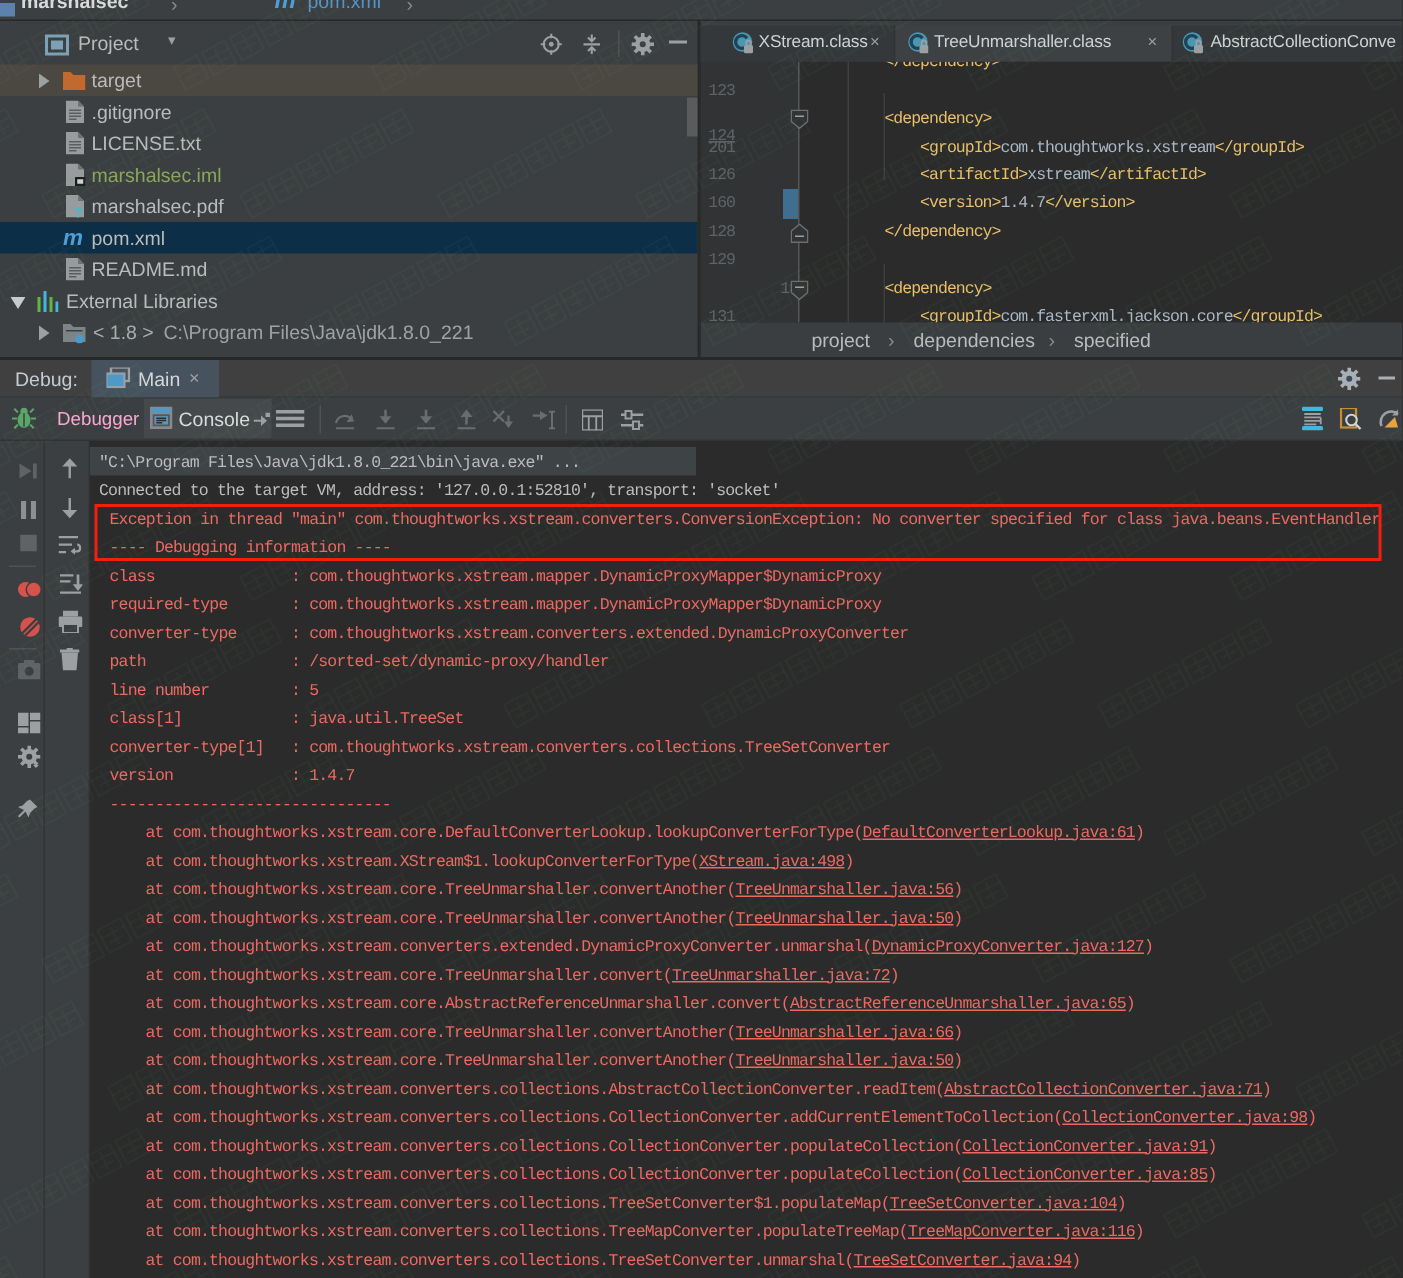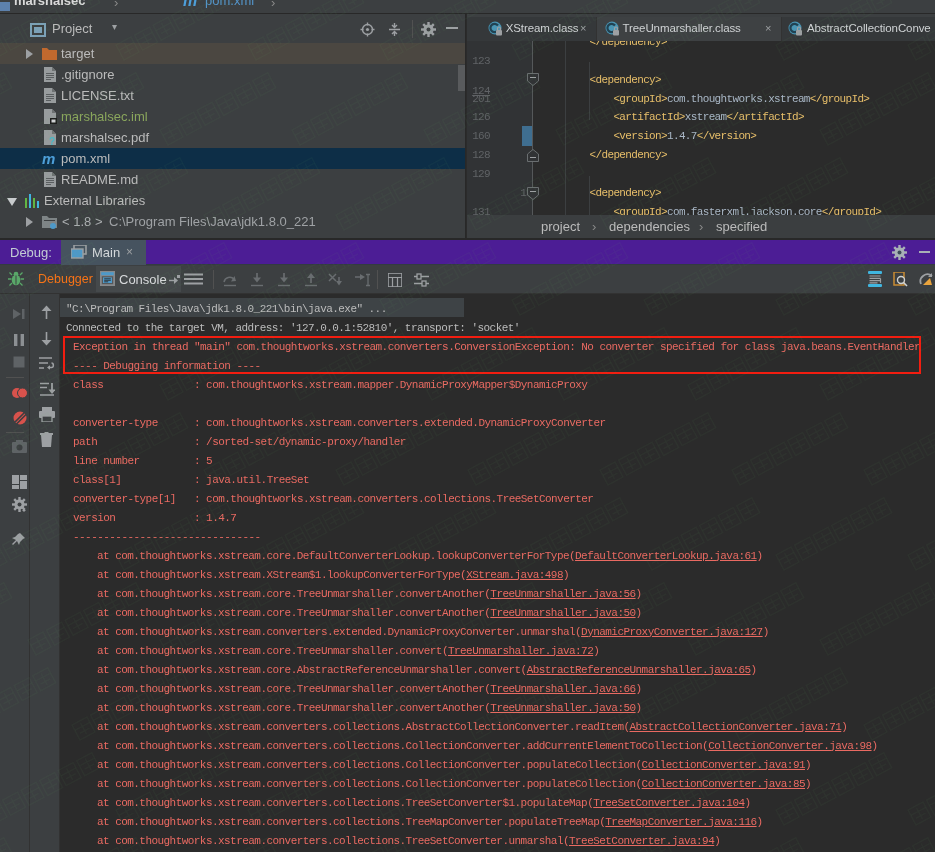--- a/index.html
+++ b/index.html
@@ -23,21 +23,21 @@
   #tabbar { position:absolute; left:0; top:0; width:468px; height:27px; background:#3c3f41; z-index:3; }
   .etab { position:absolute; top:3px; height:24px; color:#cfd2d4; font-size:11.5px; letter-spacing:-0.1px; border-right:1px solid #323232; }
   #gutter { position:absolute; left:0; top:27px; width:65px; height:174px; background:#313335; }
   .lnum { position:absolute; left:0; width:23px; text-align:right; font-family:"Liberation Mono",monospace; font-size:11px; line-height:19px; letter-spacing:-0.65px; color:#606366; z-index:2; }
   #ecode { position:absolute; left:0; top:27px; width:468px; height:174px; overflow:hidden; }
   .eline { position:absolute; left:75px; font-family:"Liberation Mono",monospace; font-size:11px; line-height:19px; letter-spacing:-0.65px; white-space:pre; color:#a9b7c6; }
   .tag { color:#e8bf6a; }
   #ebread { position:absolute; left:0; top:201px; width:468px; height:25px; background:#3b3e40; color:#bbbbbb; font-size:13px; line-height:24px; }
 
   
-  #dhead { left:0; top:240px; width:935px; height:25px; background:#4c1d95; border-bottom:1px solid #333b42; }
+  #dhead { left:0; top:240px; width:935px; height:25px; background:#404040; border-bottom:1px solid #333b42; }
   #dtoolbar { left:0; top:265px; width:935px; height:29px; background:#3c3f41; border-bottom:1px solid #323232; }
   #dleft1 { left:0; top:294px; width:30px; height:558px; background:#3c3f41; border-right:1px solid #323232; }
   #dleft2 { left:30px; top:294px; width:30px; height:558px; background:#3c3f41; border-right:1px solid #323232; }
   #console { left:60px; top:294px; width:875px; height:558px; background:#2b2b2b; overflow:hidden; }
   .cline { position:absolute; left:0; height:19px; line-height:19px; }
   .gray { color:#bcbcbc; }
   .red { color:#ea6a62; }
   .lnk { text-decoration:underline; }
 </style>
 </head>
@@ -279,21 +279,21 @@
   <div class="abs" style="left:919px;top:11px;width:11px;height:2px;background:#a8b0b6;"></div>
 </div>
 
 <div class="abs" id="dtoolbar">
   <svg class="abs" style="left:8px;top:6px;" width="16" height="16" viewBox="0 0 16 16">
       <path d="M4 4L1.5 1.5M12 4l2.5-2.5M3.5 8H0M12.5 8H16M4 12l-2.5 2.5M12 12l2.5 2.5" stroke="#59a869" stroke-width="1.3"></path>
       <ellipse cx="8" cy="9" rx="4.3" ry="5.3" fill="#59a869"></ellipse>
       <circle cx="8" cy="3.2" r="2.4" fill="#59a869"></circle>
       <path d="M8 4.5v9" stroke="#3c3f41" stroke-width="1"></path>
     </svg>
-  <div class="abs" style="left:38px;top:7px;color:#f97316;font-size:12.5px;">Debugger</div>
+  <div class="abs" style="left:38px;top:7px;color:#f9a8d4;font-size:12.5px;">Debugger</div>
   <div class="abs" style="left:96px;top:1px;width:85px;height:26px;background:#45494b;"></div>
   <svg class="abs" style="left:100px;top:6px;" width="15" height="15" viewBox="0 0 15 15">
       <rect x="0" y="0" width="15" height="15" fill="#87898b"></rect>
       <rect x="1.2" y="1.2" width="12.6" height="3" fill="#4e99c9"></rect>
       <rect x="1.8" y="5.2" width="11.4" height="8" fill="#55585a"></rect>
       <rect x="3" y="6.4" width="9" height="5.6" fill="#4e99c9"></rect>
       <path d="M4.2 7.8h6.6M4.2 9.3h6.6M4.2 10.8h4" stroke="#2b2b2b" stroke-width="0.9"></path>
     </svg>
   <div class="abs" style="left:119px;top:7px;color:#d8dadc;font-size:13px;">Console</div>
   <svg class="abs" style="left:169px;top:10px;" width="11" height="9" viewBox="0 0 11 9">
@@ -446,20 +446,21 @@
     </svg>
 </div>
 
 <div class="abs" id="console">
   <div class="abs" style="left:0;top:3.5px;width:404px;height:19px;background:#3e4346;"></div>
   <div class="cline mono gray" style="left:6px;top:5.6px;">"C:\Program Files\Java\jdk1.8.0_221\bin\java.exe" ...</div>
   <div class="cline mono gray" style="left:6px;top:24.6px;">Connected to the target VM, address: '127.0.0.1:52810', transport: 'socket'</div>
   <div class="cline mono red" style="left:13px;top:43.6px;">Exception in thread "main" com.thoughtworks.xstream.converters.ConversionException: No converter specified for class java.beans.EventHandler</div>
   <div class="cline mono red" style="left:13px;top:62.6px;">---- Debugging information ----</div>
   <div class="cline mono red" style="left:13px;top:81.6px;">class               : com.thoughtworks.xstream.mapper.DynamicProxyMapper$DynamicProxy</div>
+  <div class="cline mono red" style="left:13px;top:100.6px;">required-type       : com.thoughtworks.xstream.mapper.DynamicProxyMapper$DynamicProxy</div>
   <div class="cline mono red" style="left:13px;top:119.6px;">converter-type      : com.thoughtworks.xstream.converters.extended.DynamicProxyConverter</div>
   <div class="cline mono red" style="left:13px;top:138.6px;">path                : /sorted-set/dynamic-proxy/handler</div>
   <div class="cline mono red" style="left:13px;top:157.6px;">line number         : 5</div>
   <div class="cline mono red" style="left:13px;top:176.6px;">class[1]            : java.util.TreeSet</div>
   <div class="cline mono red" style="left:13px;top:195.6px;">converter-type[1]   : com.thoughtworks.xstream.converters.collections.TreeSetConverter</div>
   <div class="cline mono red" style="left:13px;top:214.6px;">version             : 1.4.7</div>
   <div class="cline mono red" style="left:13px;top:233.6px;">-------------------------------</div>
   <div class="cline mono red" style="left:37px;top:252.6px;">at com.thoughtworks.xstream.core.DefaultConverterLookup.lookupConverterForType(<span class="lnk">DefaultConverterLookup.java:61</span>)</div>
   <div class="cline mono red" style="left:37px;top:271.6px;">at com.thoughtworks.xstream.XStream$1.lookupConverterForType(<span class="lnk">XStream.java:498</span>)</div>
   <div class="cline mono red" style="left:37px;top:290.6px;">at com.thoughtworks.xstream.core.TreeUnmarshaller.convertAnother(<span class="lnk">TreeUnmarshaller.java:56</span>)</div>

